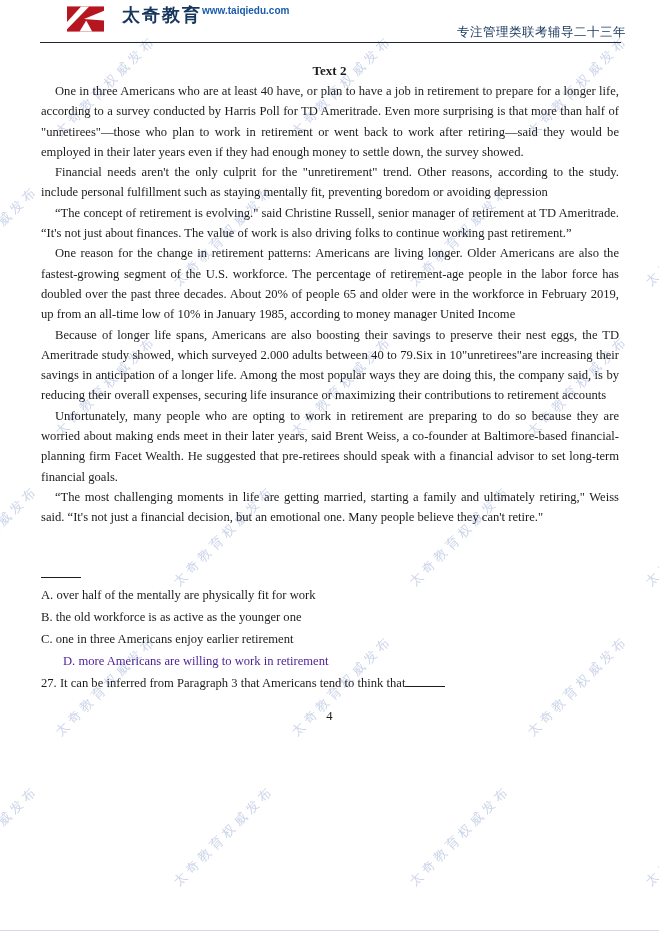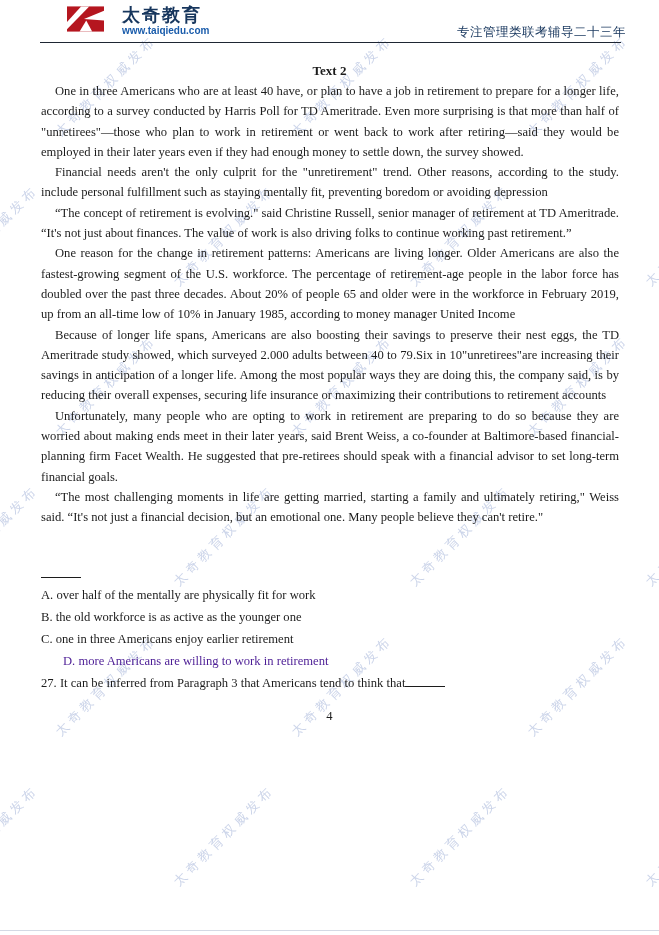--- a/index.html
+++ b/index.html
@@ -40,21 +40,21 @@
   }
   .brand {
     position: absolute;
     left: 67px;
     top: 4px;
     display: flex;
     align-items: flex-start;
     gap: 18px;
   }
   .brand svg { display: block; }
-  .brand-text { display: flex; flex-direction: column; padding-top: 1px; }
+  .brand-text { display: flex; flex-direction: row; padding-top: 1px; }
   .brand-name {
     font-family: "Liberation Sans", "DejaVu Sans", sans-serif;
     font-size: 18px;
     font-weight: bold;
     letter-spacing: 2px;
     color: #17365d;
     line-height: 20px;
   }
   .brand-url {
     font-family: "Liberation Sans", "DejaVu Sans", sans-serif;

